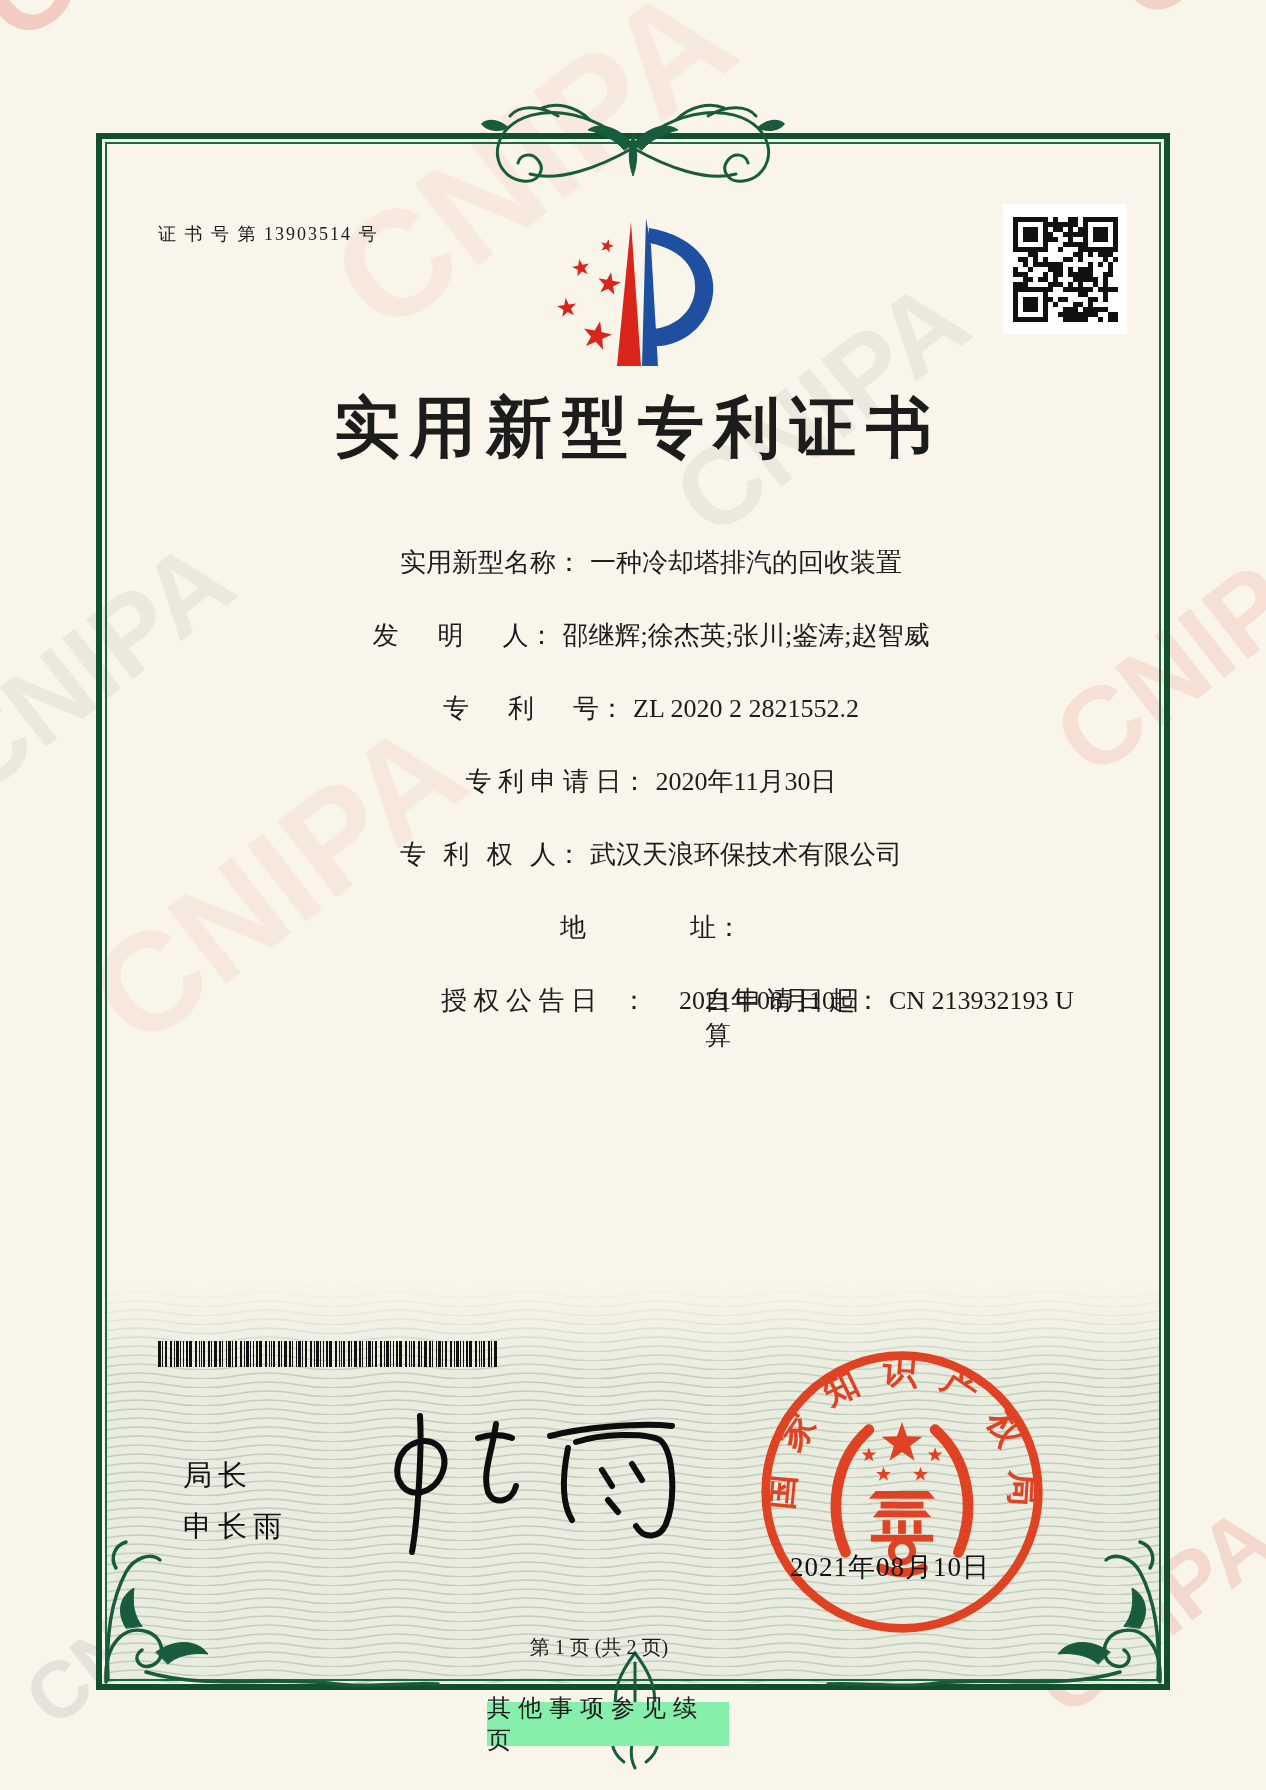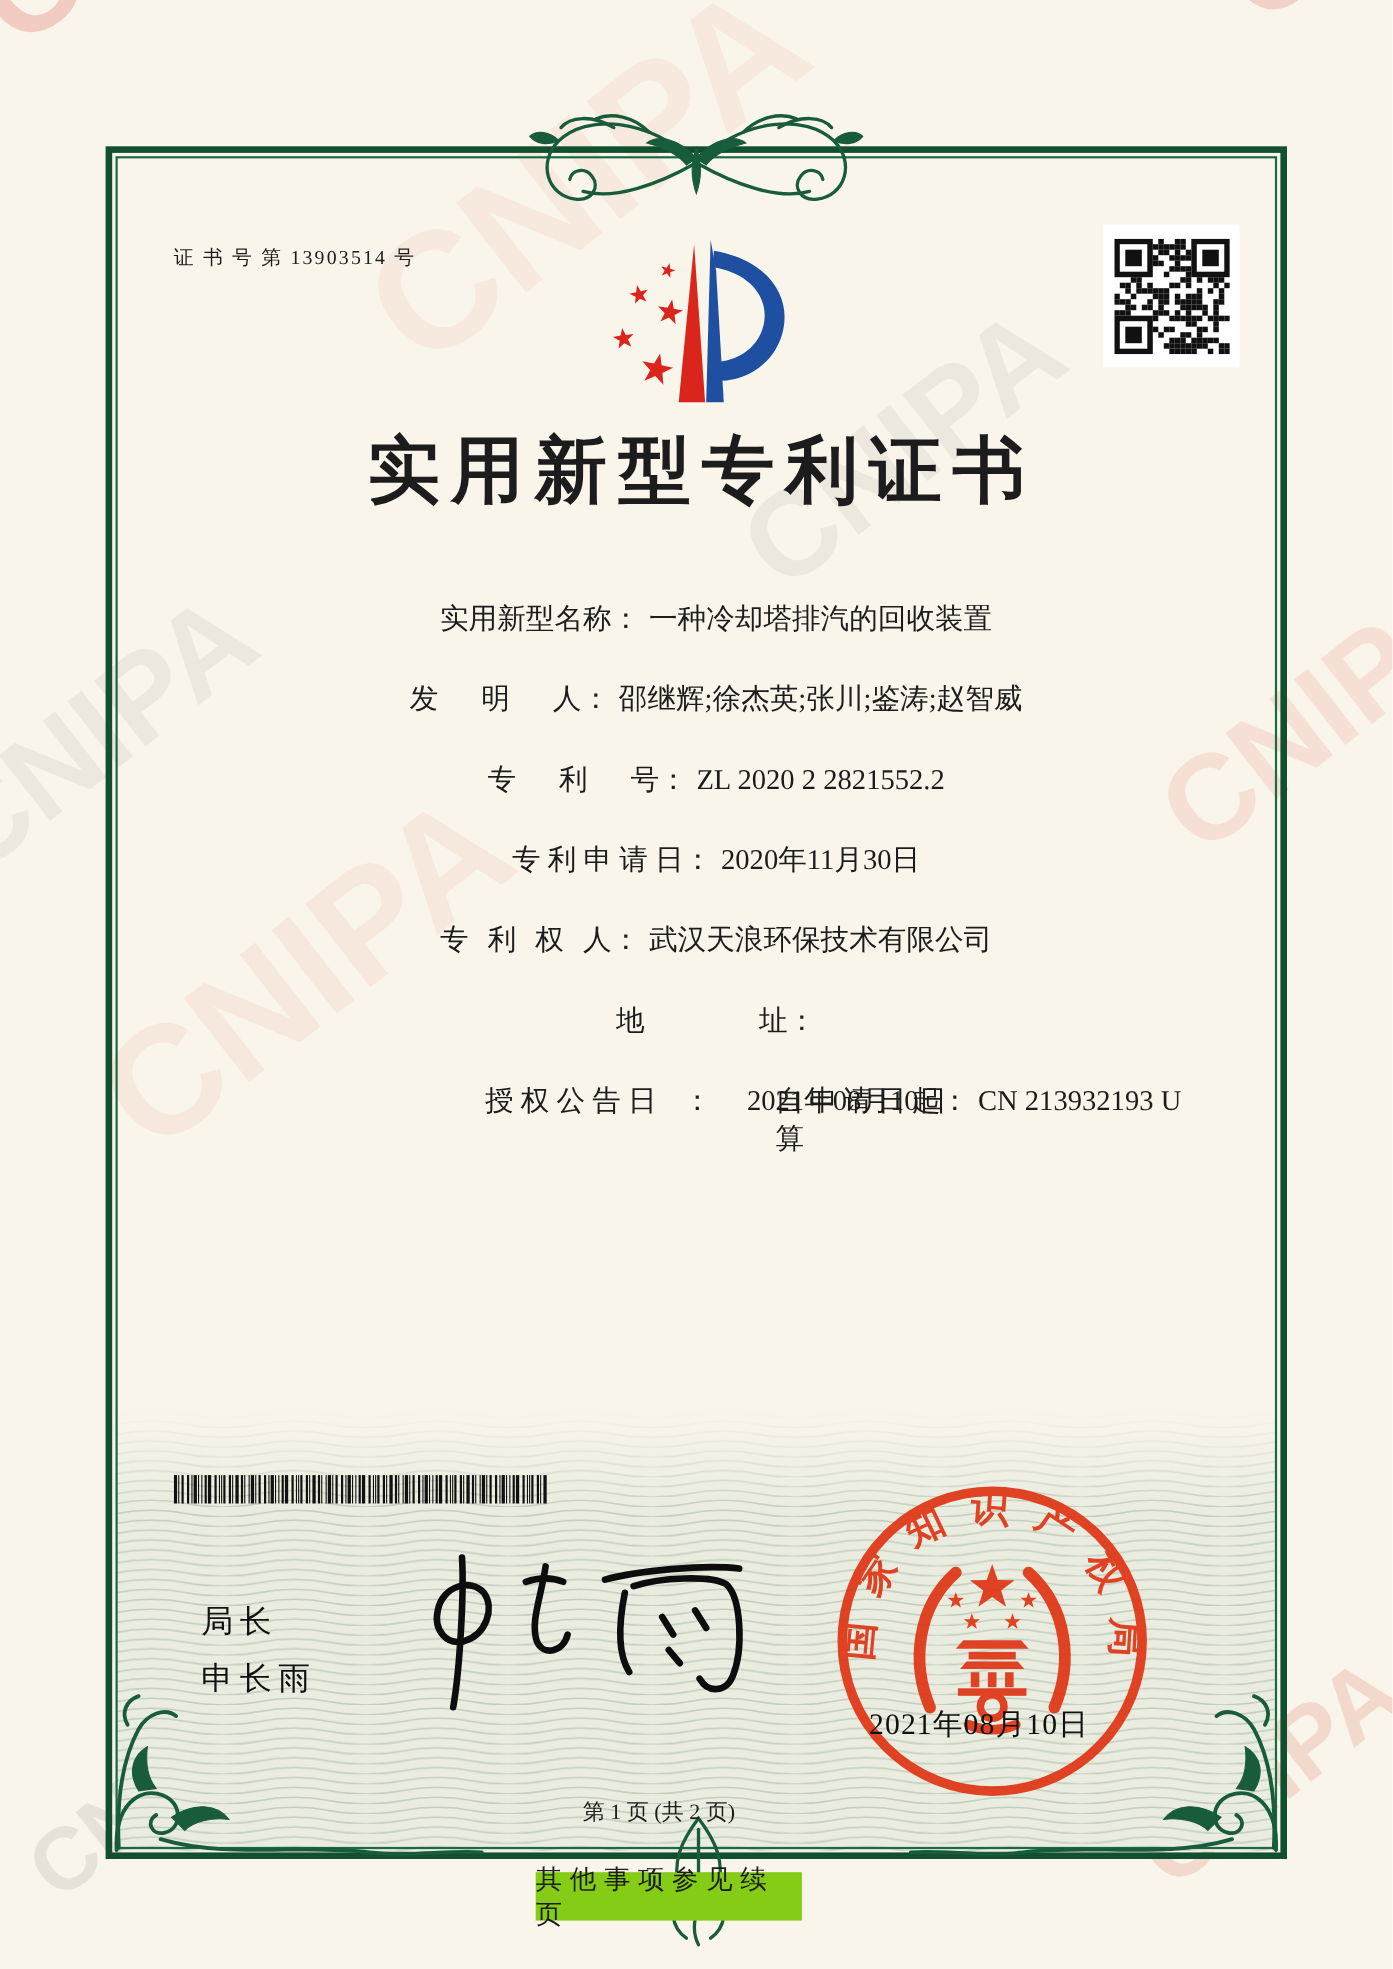--- a/index.html
+++ b/index.html
@@ -47,21 +47,21 @@
   .barcode{position:absolute;left:158px;top:1341px;z-index:5;}
   .officer{position:absolute;left:183px;top:1450px;z-index:6;
            font-family:"Liberation Sans","DejaVu Sans",sans-serif;font-size:29px;font-weight:500;
            letter-spacing:6px;line-height:51px;color:#111;}
   .signature{position:absolute;left:350px;top:1408px;z-index:6;}
   .seal{position:absolute;left:756px;top:1346px;z-index:6;opacity:.93;}
   .seal-date{position:absolute;left:790px;top:1549px;width:320px;font-size:27px;color:#111;z-index:7;
              letter-spacing:1px;}
   .page-num{position:absolute;left:96px;top:1634px;width:1062px;text-align:center;font-size:20px;
             z-index:5;transform:translateX(-28px);}
-  .cont-box{position:absolute;left:487px;top:1702px;width:242px;height:44px;background:#84cc16;z-index:5;
+  .cont-box{position:absolute;left:487px;top:1702px;width:242px;height:44px;background:#86efac;z-index:5;
             display:flex;align-items:center;justify-content:center;font-size:24px;letter-spacing:7px;}
 </style>
 </head>
 <body>
 
 <div class="page">
 
   <span class="wm wm1">CNIPA</span>
   <span class="wm wm2">CNIPA</span>
   <span class="wm wm3">CNIPA</span>

